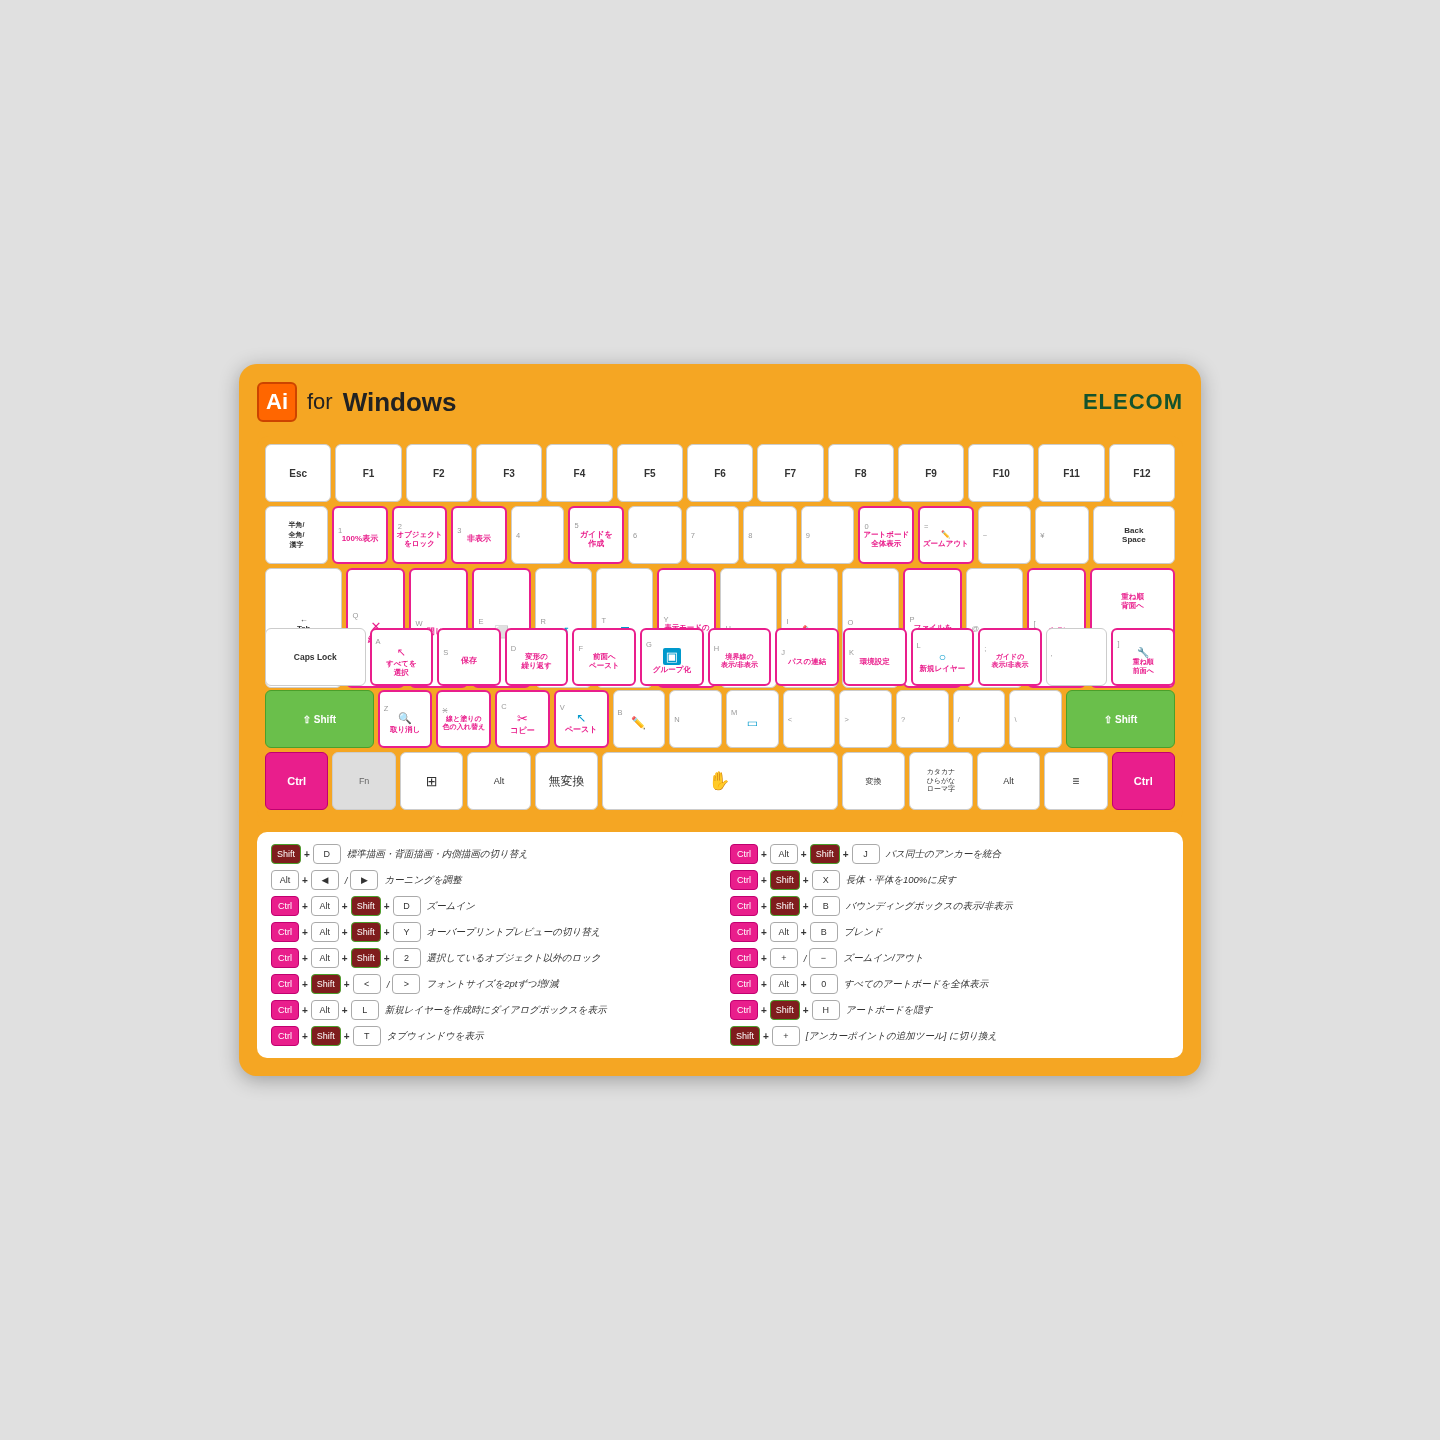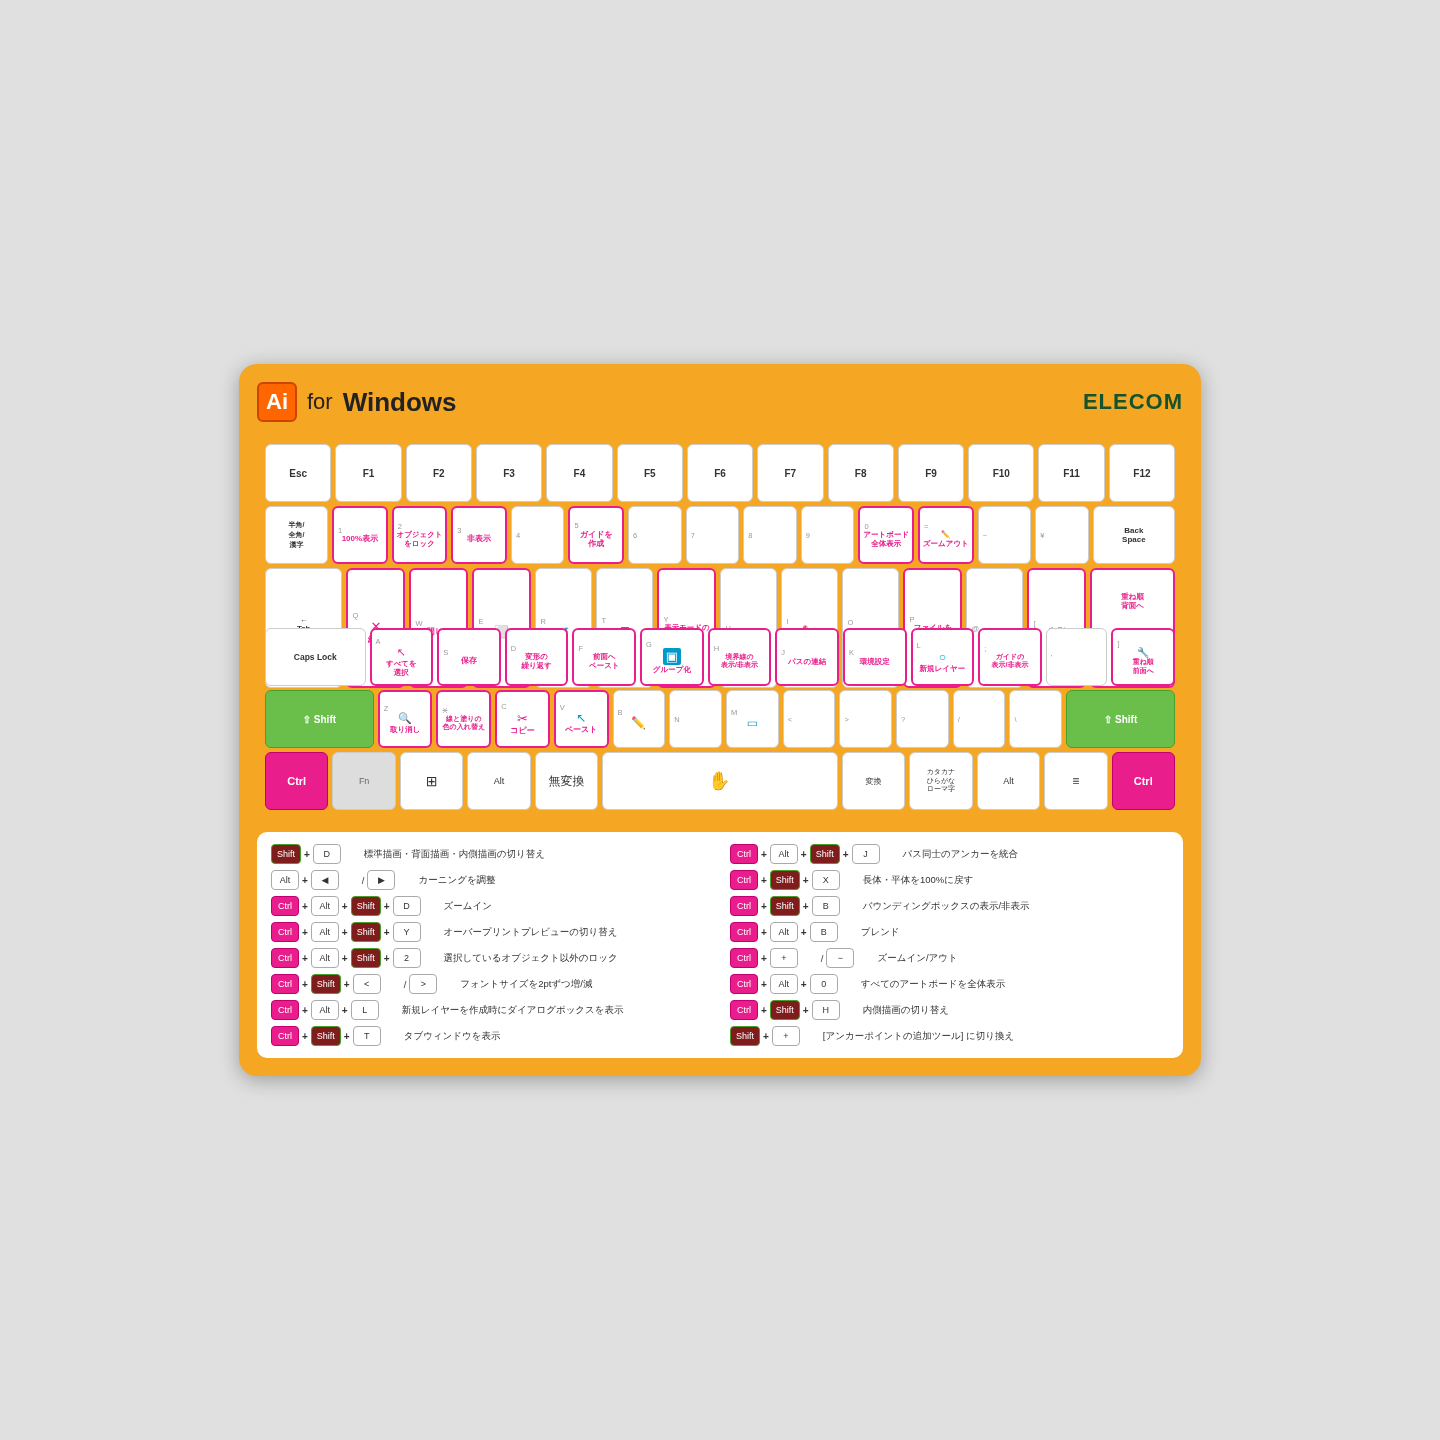--- a/index.html
+++ b/index.html
@@ -156,22 +156,23 @@
     .sc-key.pink { background: #e91e8c; color: white; border-color: #c00070; }
     .sc-key.green { background: #7f1d1d; color: white; border-color: #4a9f2b; }
     .sc-plus {
       font-size: 10px;
       color: #333;
       font-weight: bold;
     }
     .sc-desc {
       font-size: 9.5px;
       color: #333;
-      margin-left: 20px;
+      margin-left: 3px;
       white-space: nowrap;
+      font-style: italic;
     }
   </style>
 </head>
 <body>
 
 <div class="outer-container">
 
   <div class="header">
     <div class="header-left">
       <div class="ai-logo">Ai</div>
@@ -611,21 +612,21 @@
         <span class="sc-key">L</span>
         <span class="sc-desc">新規レイヤーを作成時にダイアログボックスを表示</span>
       </div>
 
       <div class="shortcut-row">
         <span class="sc-key pink">Ctrl</span>
         <span class="sc-plus">+</span>
         <span class="sc-key green">Shift</span>
         <span class="sc-plus">+</span>
         <span class="sc-key">H</span>
-        <span class="sc-desc">内側描画の切り替え</span>
+        <span class="sc-desc">アートボードを隠す</span>
       </div>
 
       <div class="shortcut-row">
         <span class="sc-key pink">Ctrl</span>
         <span class="sc-plus">+</span>
         <span class="sc-key green">Shift</span>
         <span class="sc-plus">+</span>
         <span class="sc-key">T</span>
         <span class="sc-desc">タブウィンドウを表示</span>
       </div>

